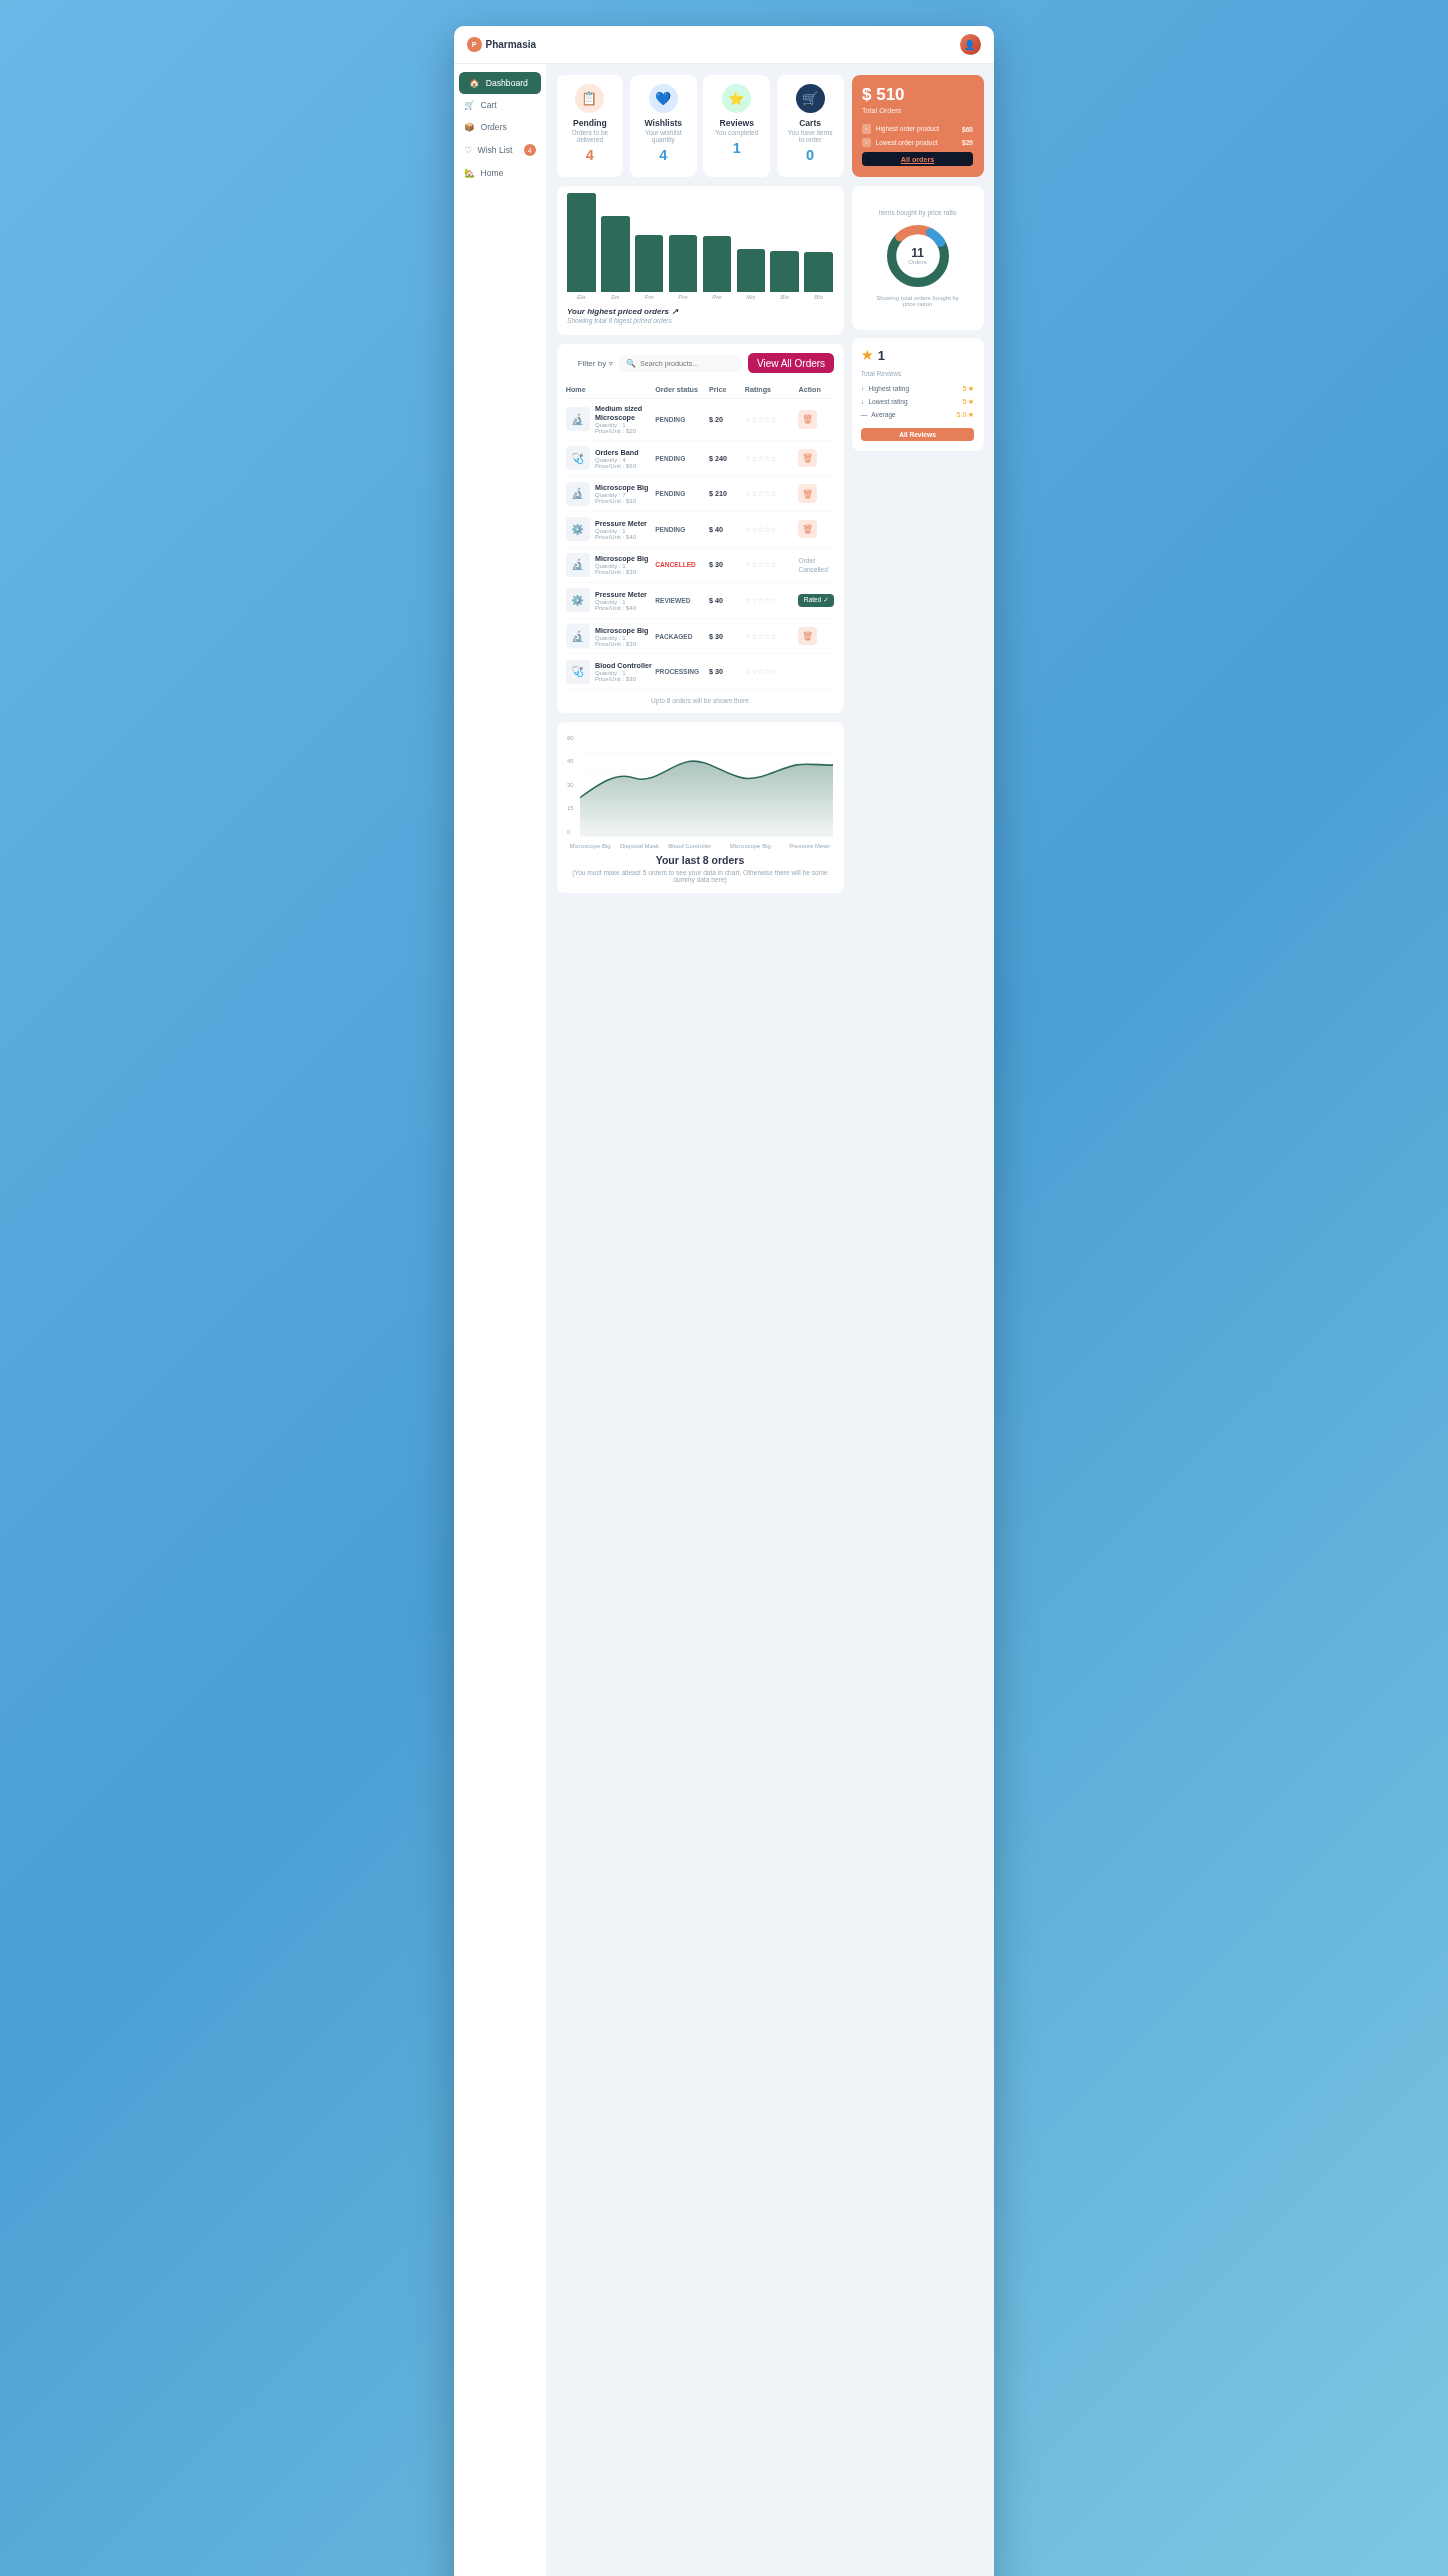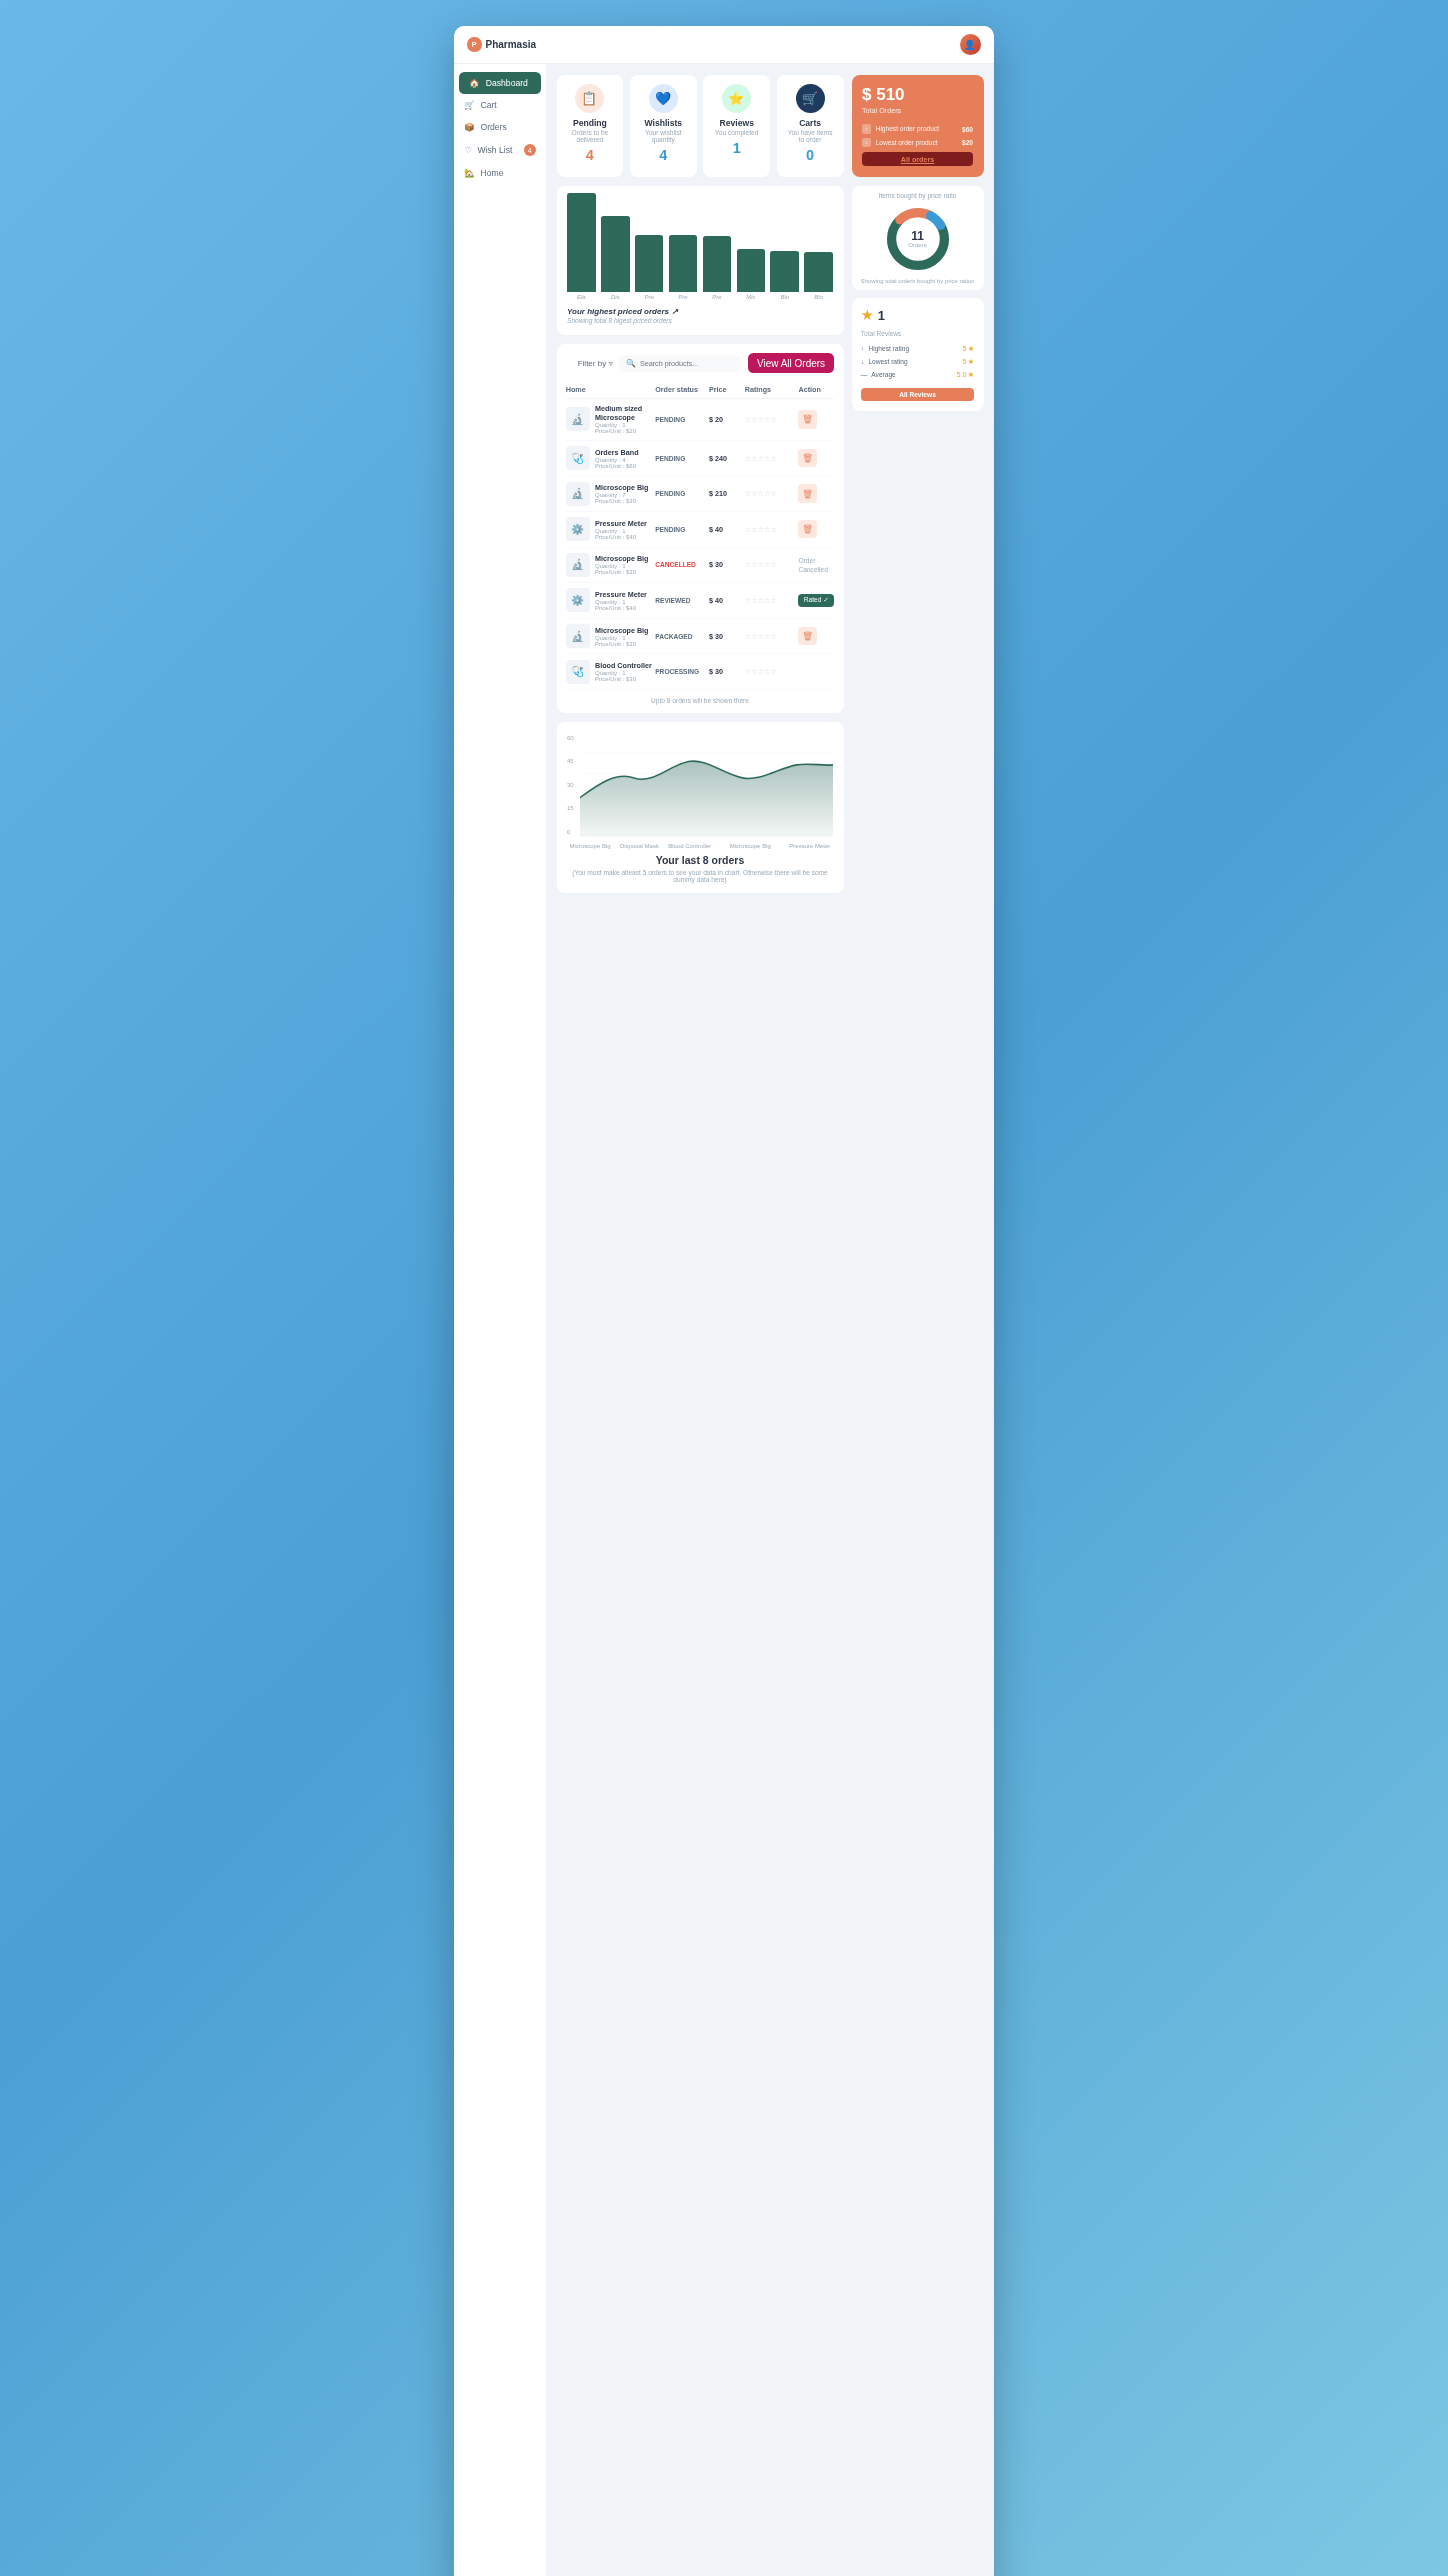--- a/index.html
+++ b/index.html
@@ -184,21 +184,21 @@
       border-radius: 2px;
       display: inline-flex;
       align-items: center;
       justify-content: center;
       font-size: 6px;
       margin-right: 2.6px;
     }
     .icon-badge.up { background: rgba(255,255,255,0.3); }
     .icon-badge.down { background: rgba(255,255,255,0.3); }
     .all-orders-btn {
-      background: #7f1d1d;
+      background: #0f172a;
       color: #e67e5a;
       border: none;
       border-radius: 4px;
       padding: 2.6px 8px;
       font-size: 7.2px;
       font-weight: 600;
       cursor: pointer;
       margin-top: 5.3px;
       display: block;
       width: 100%;
@@ -251,21 +251,21 @@
       margin-top: 1.3px;
     }
     .right-panels {
       display: flex;
       flex-direction: column;
       gap: 8px;
     }
     .donut-card {
       background: white;
       border-radius: 8px;
-      padding: 6px;
+      padding: 23px;
       width: 132px;
     }
     .donut-title {
       font-size: 6.6px;
       color: #9aabb8;
       margin-bottom: 6.6px;
       text-align: center;
     }
     .donut-container {
       display: flex;

